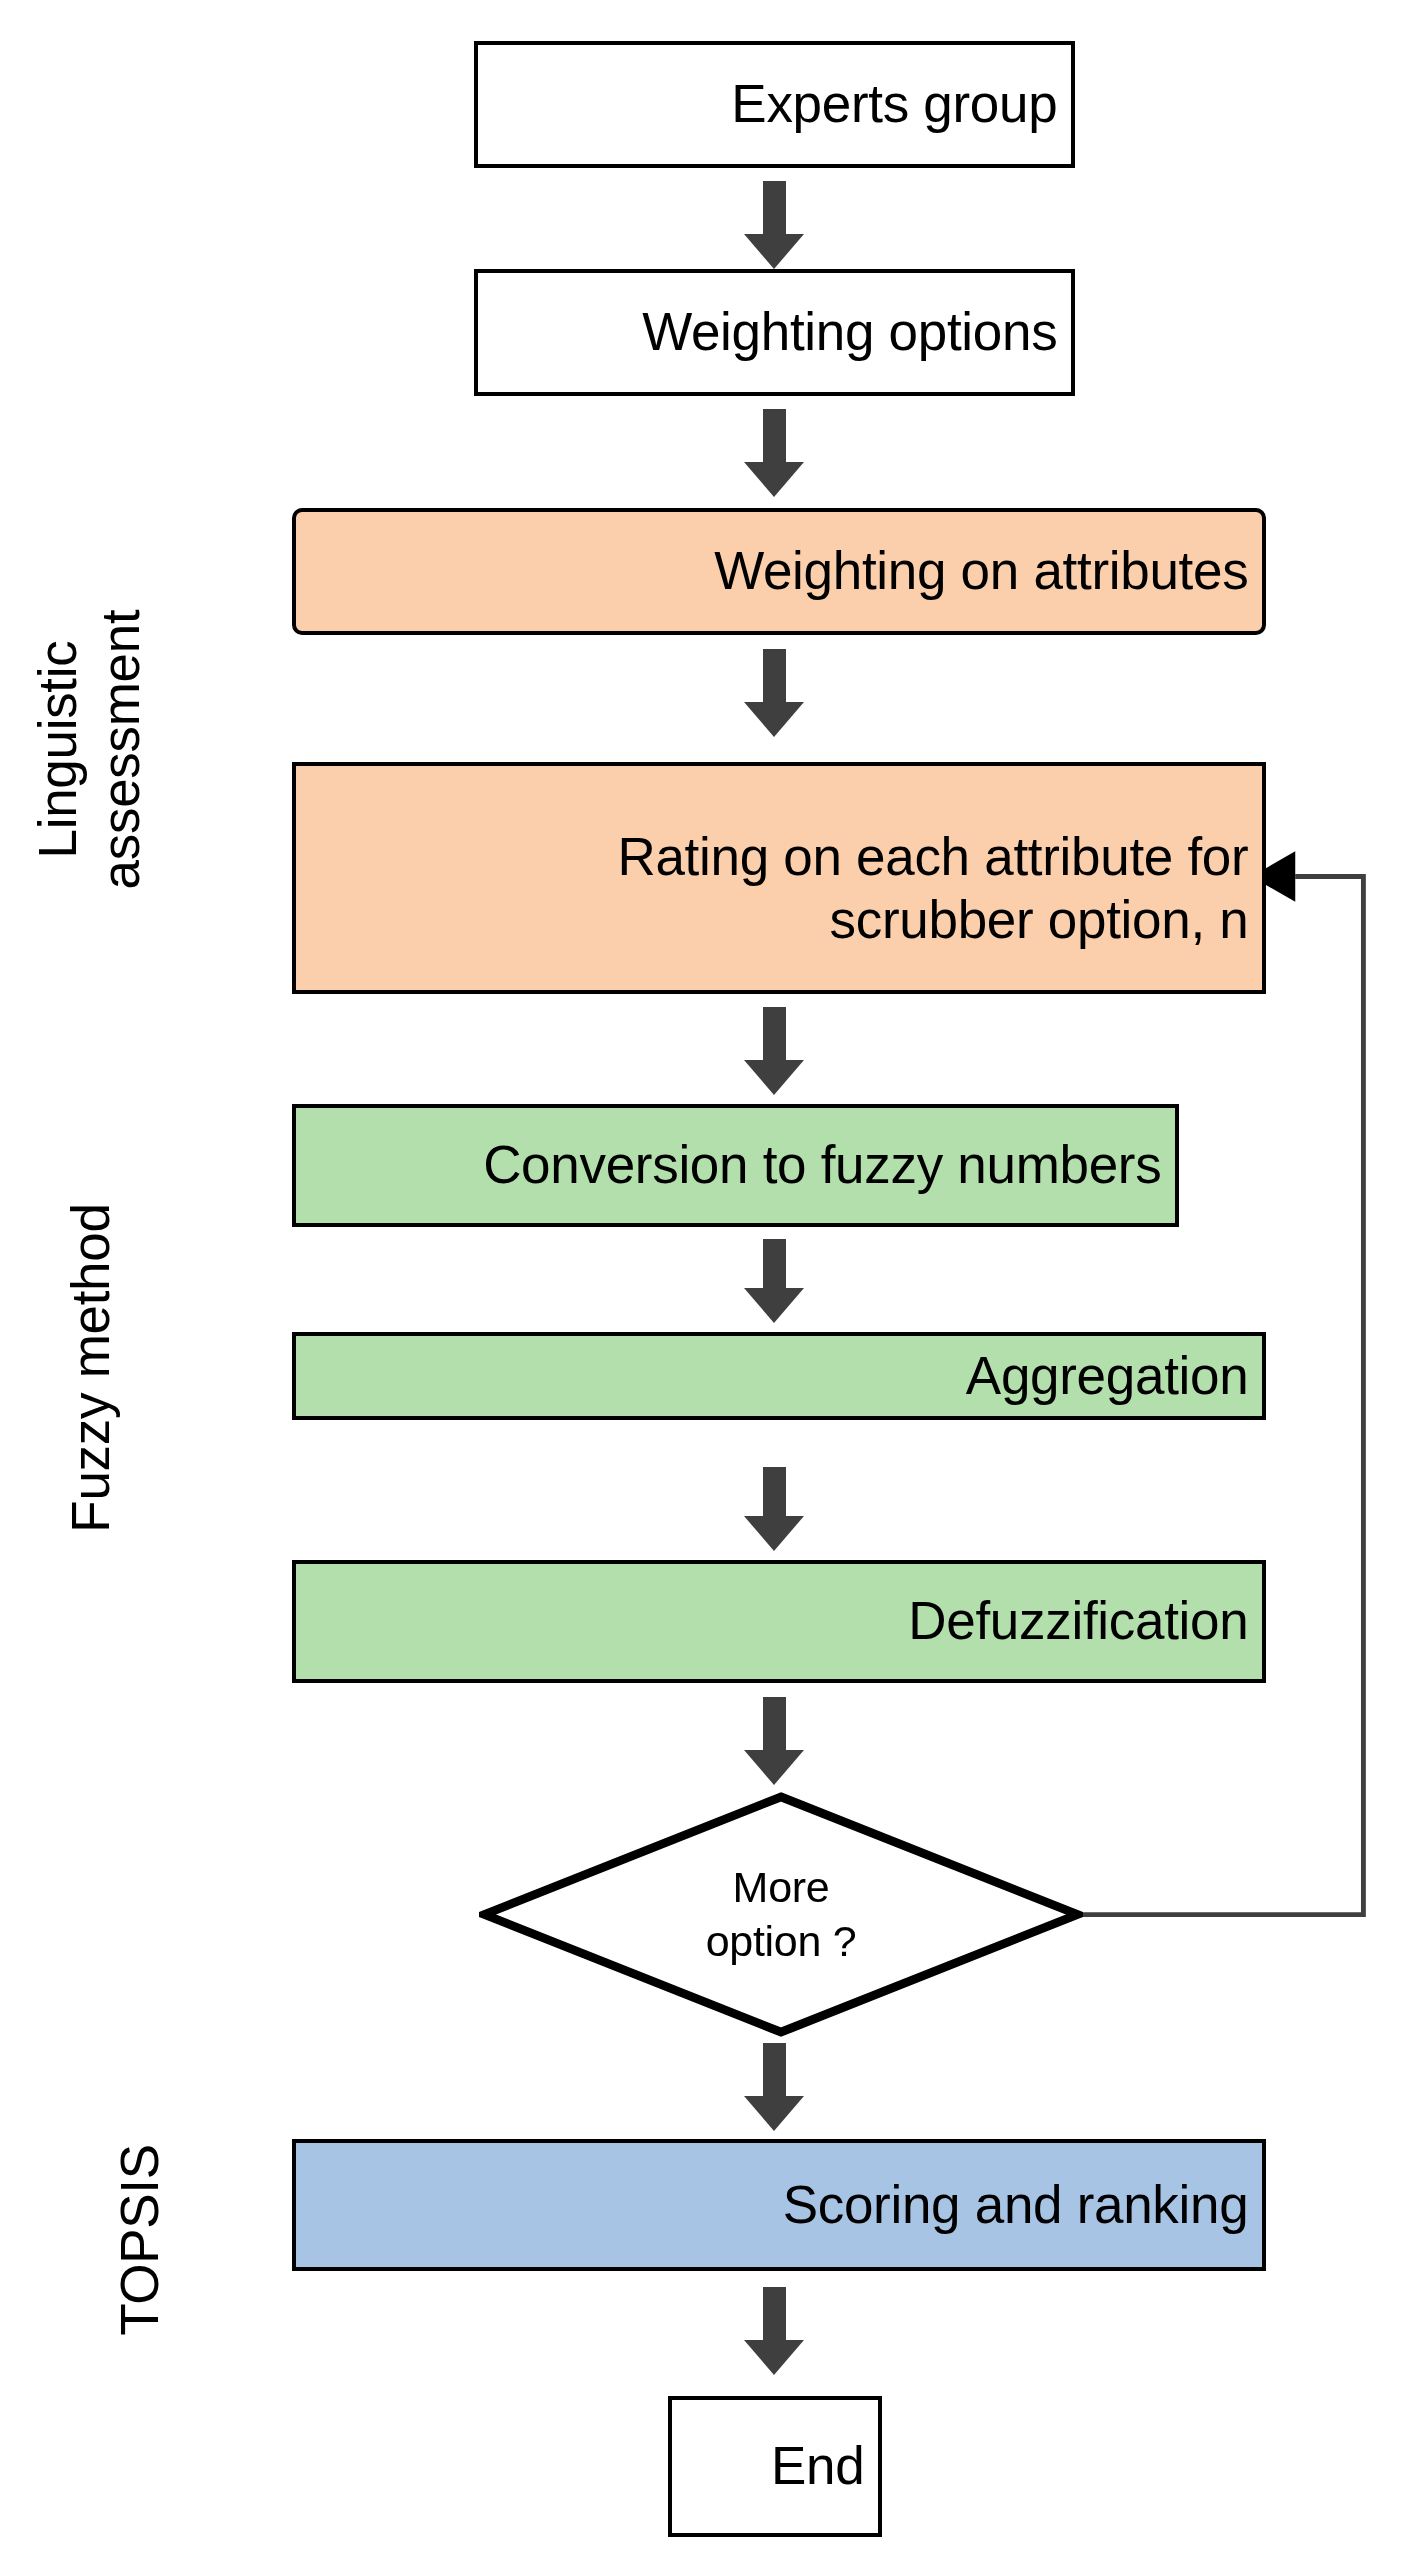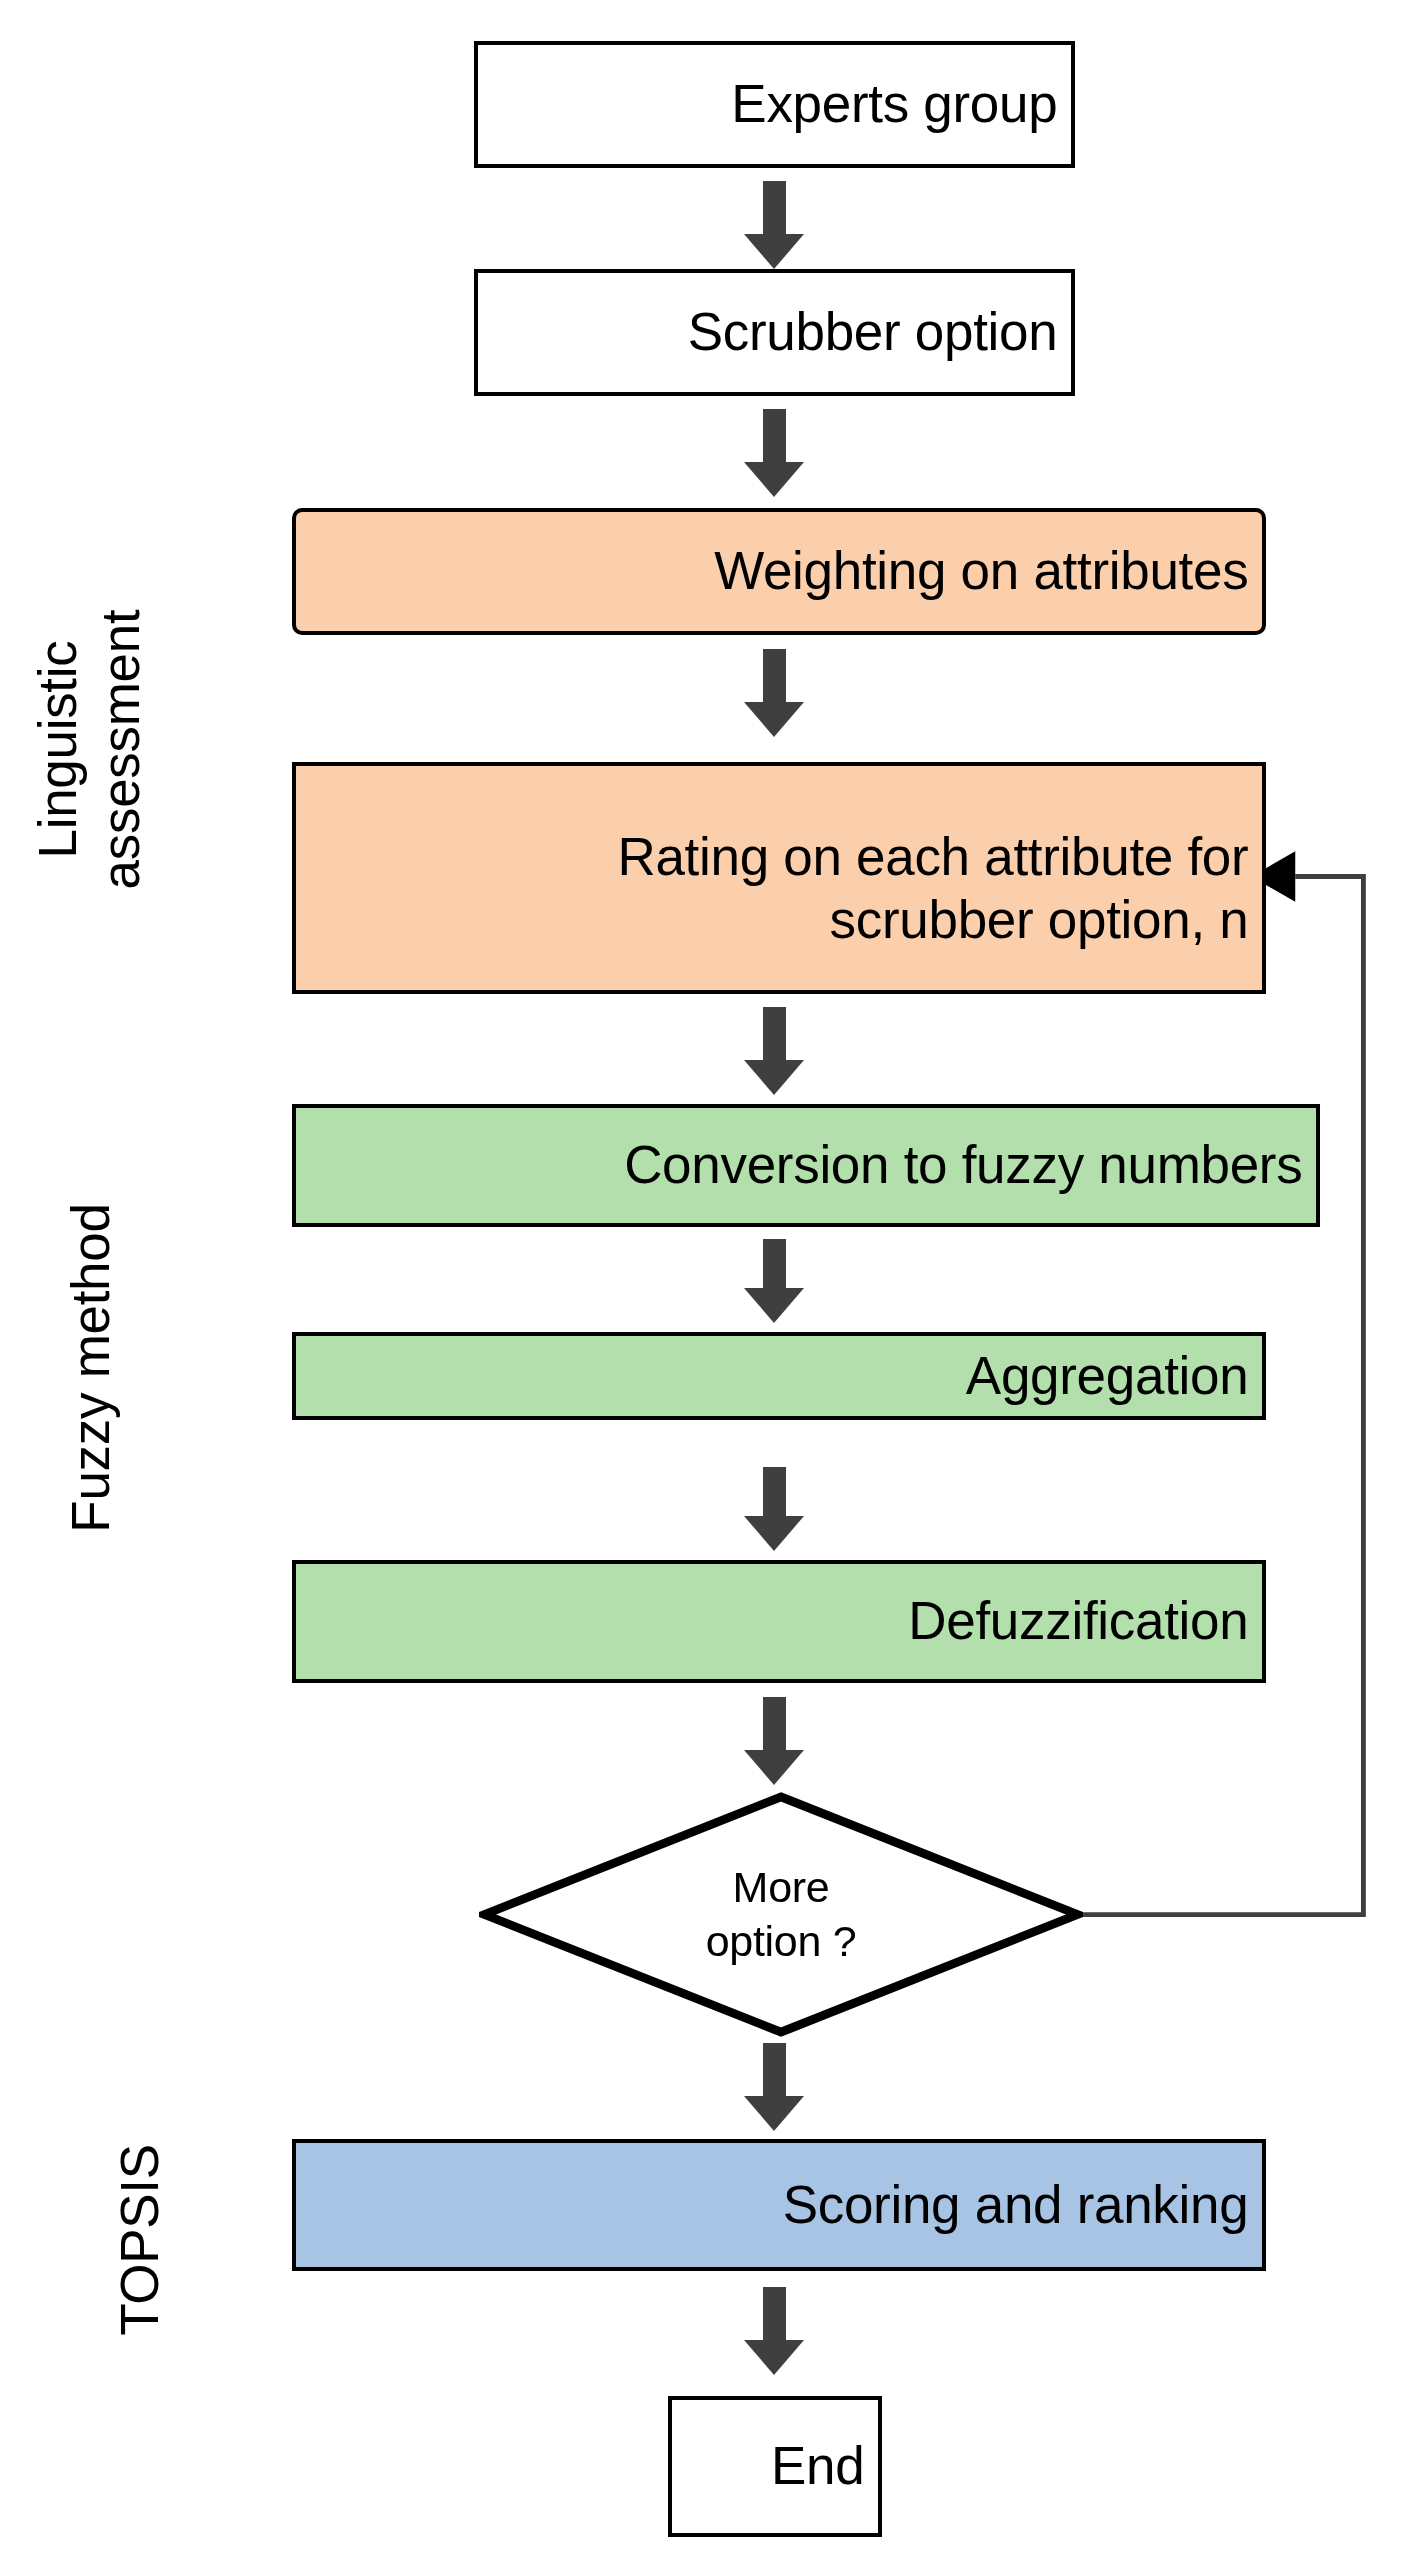--- a/index.html
+++ b/index.html
@@ -134,21 +134,21 @@
   <div class="node white" style="left:474px; top:41px; width:601px; height:127px;">
     <span class="label">Experts group</span>
   </div>
 
   <div class="arrow-down" style="left:744px; top:181px; height:88px;">
     <div class="shaft" style="height:53px;"></div>
     <div class="head" style="top:53px;"></div>
   </div>
 
   <div class="node white" style="left:474px; top:269px; width:601px; height:127px;">
-    <span class="label">Scrubber option</span>
+    <span class="label">Weighting options</span>
   </div>
 
   <div class="arrow-down" style="left:744px; top:409px; height:88px;">
     <div class="shaft" style="height:53px;"></div>
     <div class="head" style="top:53px;"></div>
   </div>
 
   <div class="node orange" style="left:292px; top:508px; width:974px; height:127px;border-radius:10px;">
     <span class="label">Weighting on attributes</span>
   </div>
@@ -161,21 +161,21 @@
   <div class="node orange" style="left:292px; top:762px; width:974px; height:232px;">
     <span class="label" style="white-space:pre-line;margin-top:21px;">Rating on each attribute for
 scrubber option, n</span>
   </div>
 
   <div class="arrow-down" style="left:744px; top:1007px; height:88px;">
     <div class="shaft" style="height:53px;"></div>
     <div class="head" style="top:53px;"></div>
   </div>
 
-  <div class="node green" style="left:292px; top:1104px; width:1028px; height:123px;">
+  <div class="node green" style="left:292px; top:1104px; width:887px; height:123px;">
     <span class="label">Conversion to fuzzy numbers</span>
   </div>
 
   <div class="arrow-down" style="left:744px; top:1239px; height:84px;">
     <div class="shaft" style="height:49px;"></div>
     <div class="head" style="top:49px;"></div>
   </div>
 
   <div class="node green" style="left:292px; top:1332px; width:974px; height:88px;">
     <span class="label">Aggregation</span>

